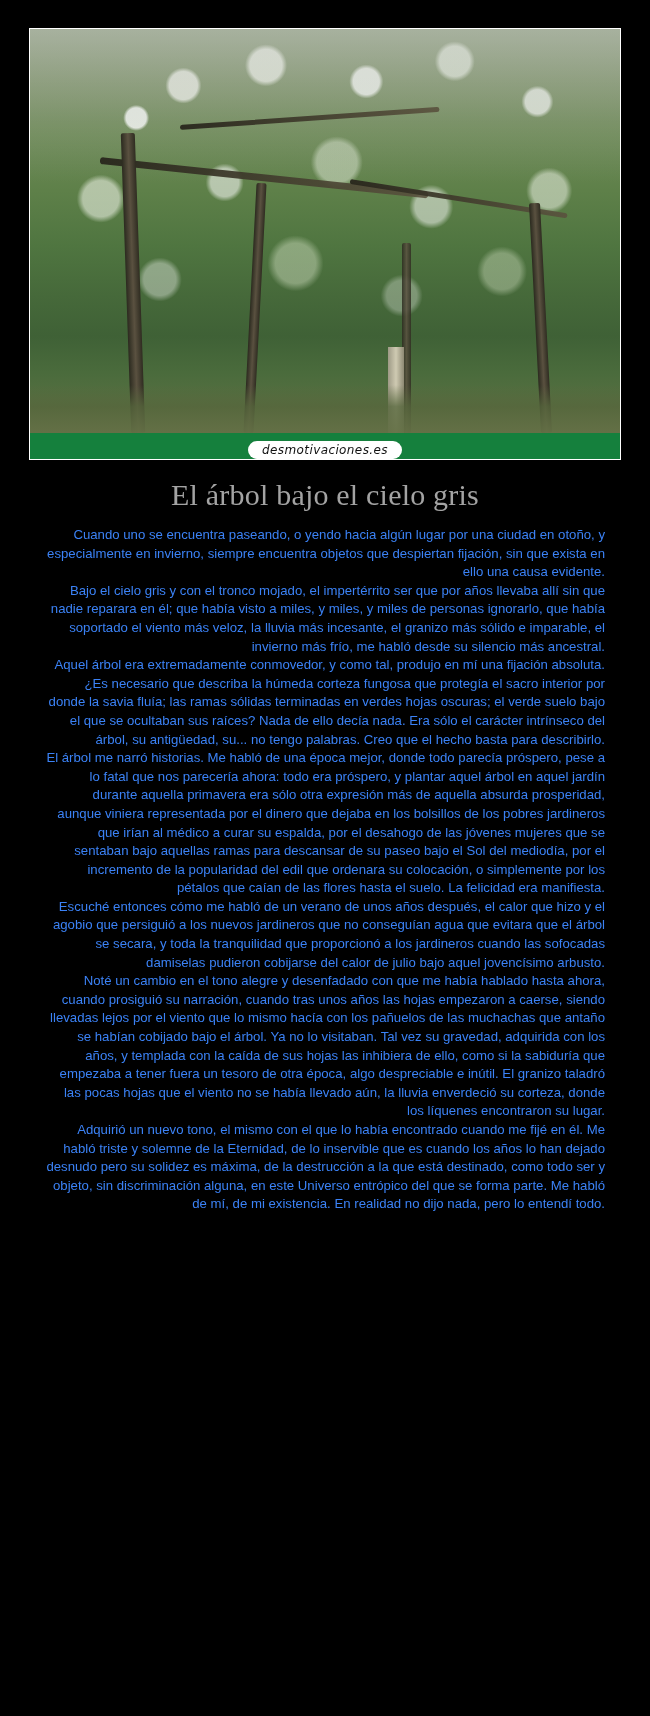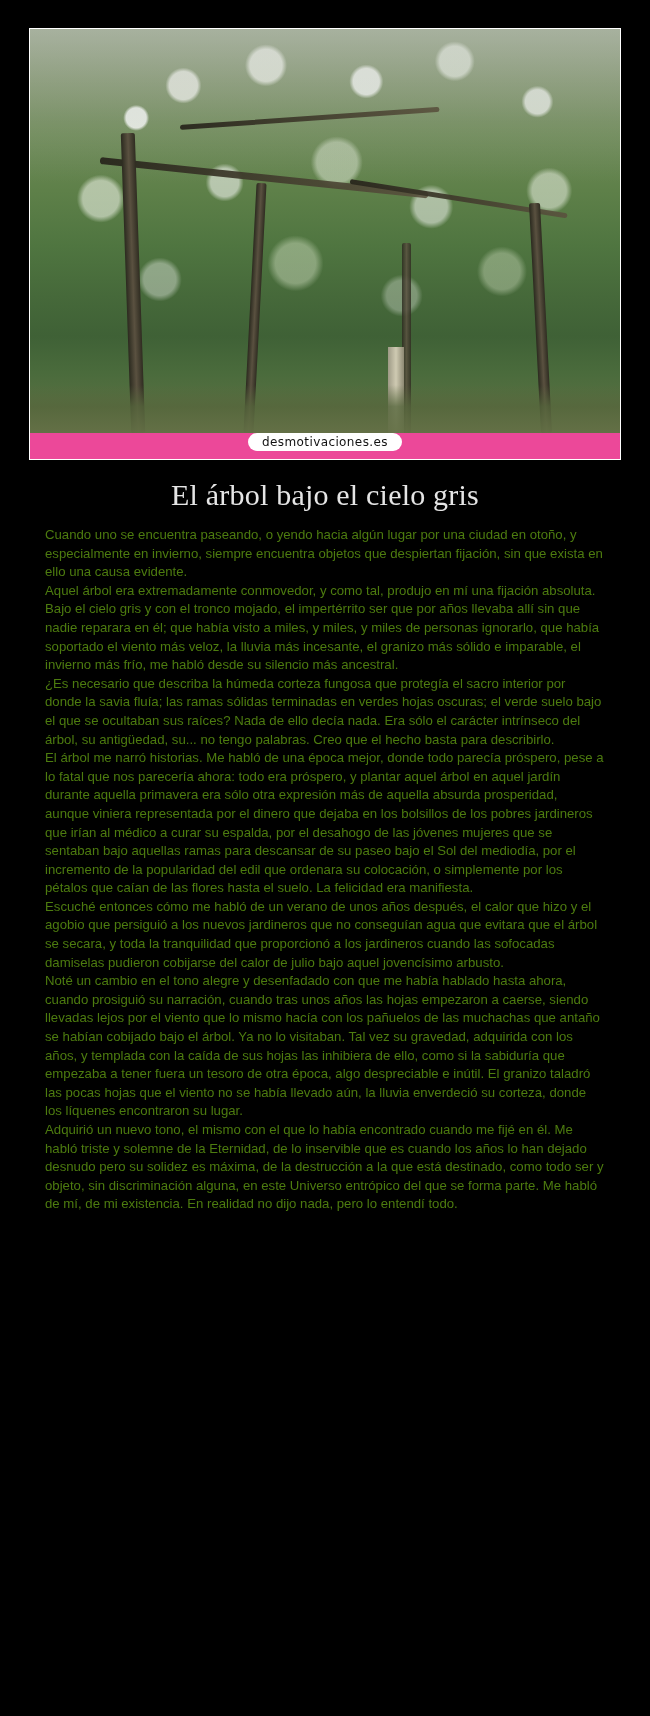--- a/index.html
+++ b/index.html
@@ -102,52 +102,53 @@
     background: linear-gradient(90deg, #9e9a86, #cfcab2, #8d8973);
   }
   .post.p1 { left: 358px; }
   .ground {
     position: absolute;
     left: 0; right: 0; bottom: 0;
     height: 48px;
     background: linear-gradient(180deg, rgba(74,92,52,0.0) 0%, rgba(86,102,60,0.8) 45%, rgba(100,112,70,0.95) 100%);
   }
   .watermark-bar {
-    background: #ec4899;
+    background: #15803d;
     height: 26px;
     display: flex;
-    align-items: flex-start;
+    align-items: flex-end;
     justify-content: center;
+    font-style: italic;
   }
   .watermark {
     background: #ffffff;
     color: #111111;
     font-family: "DejaVu Sans", sans-serif;
     font-size: 12px;
     letter-spacing: .4px;
     padding: 2px 14px;
     border-radius: 10px;
   }
   .title {
     text-align: center;
     font-family: "Liberation Serif", serif;
     font-size: 30px;
     font-weight: normal;
-    color: #e5e5e5;
+    color: #a3a3a3;
     margin: 18px 0 14px 0;
     letter-spacing: .2px;
   }
   .body-text {
     width: 560px;
     margin: 0 auto;
     padding-bottom: 24px;
-    text-align: left;
+    text-align: right;
     font-size: 13.2px;
     line-height: 18.6px;
-    color: #4d7c0f;
+    color: #3b82f6;
   }
   .para {
     margin: 0 0 0 0;
   }
 </style>
 </head>
 <body>
 
 <div class="page">
 
@@ -167,22 +168,22 @@
     </div>
     <div class="watermark-bar">
       <span class="watermark">desmotivaciones.es</span>
     </div>
   </div>
 
   <h1 class="title">El árbol bajo el cielo gris</h1>
 
   <div class="body-text">
     <p class="para">Cuando uno se encuentra paseando, o yendo hacia algún lugar por una ciudad en otoño, y especialmente en invierno, siempre encuentra objetos que despiertan fijación, sin que exista en ello una causa evidente.</p>
+    <p class="para">Bajo el cielo gris y con el tronco mojado, el impertérrito ser que por años llevaba allí sin que nadie reparara en él; que había visto a miles, y miles, y miles de personas ignorarlo, que había soportado el viento más veloz, la lluvia más incesante, el granizo más sólido e imparable, el invierno más frío, me habló desde su silencio más ancestral.</p>
     <p class="para">Aquel árbol era extremadamente conmovedor, y como tal, produjo en mí una fijación absoluta.</p>
-    <p class="para">Bajo el cielo gris y con el tronco mojado, el impertérrito ser que por años llevaba allí sin que nadie reparara en él; que había visto a miles, y miles, y miles de personas ignorarlo, que había soportado el viento más veloz, la lluvia más incesante, el granizo más sólido e imparable, el invierno más frío, me habló desde su silencio más ancestral.</p>
     <p class="para">¿Es necesario que describa la húmeda corteza fungosa que protegía el sacro interior por donde la savia fluía; las ramas sólidas terminadas en verdes hojas oscuras; el verde suelo bajo el que se ocultaban sus raíces? Nada de ello decía nada. Era sólo el carácter intrínseco del árbol, su antigüedad, su... no tengo palabras. Creo que el hecho basta para describirlo.</p>
     <p class="para">El árbol me narró historias. Me habló de una época mejor, donde todo parecía próspero, pese a lo fatal que nos parecería ahora: todo era próspero, y plantar aquel árbol en aquel jardín durante aquella primavera era sólo otra expresión más de aquella absurda prosperidad, aunque viniera representada por el dinero que dejaba en los bolsillos de los pobres jardineros que irían al médico a curar su espalda, por el desahogo de las jóvenes mujeres que se sentaban bajo aquellas ramas para descansar de su paseo bajo el Sol del mediodía, por el incremento de la popularidad del edil que ordenara su colocación, o simplemente por los pétalos que caían de las flores hasta el suelo. La felicidad era manifiesta.</p>
     <p class="para">Escuché entonces cómo me habló de un verano de unos años después, el calor que hizo y el agobio que persiguió a los nuevos jardineros que no conseguían agua que evitara que el árbol se secara, y toda la tranquilidad que proporcionó a los jardineros cuando las sofocadas damiselas pudieron cobijarse del calor de julio bajo aquel jovencísimo arbusto.</p>
     <p class="para">Noté un cambio en el tono alegre y desenfadado con que me había hablado hasta ahora, cuando prosiguió su narración, cuando tras unos años las hojas empezaron a caerse, siendo llevadas lejos por el viento que lo mismo hacía con los pañuelos de las muchachas que antaño se habían cobijado bajo el árbol. Ya no lo visitaban. Tal vez su gravedad, adquirida con los años, y templada con la caída de sus hojas las inhibiera de ello, como si la sabiduría que empezaba a tener fuera un tesoro de otra época, algo despreciable e inútil. El granizo taladró las pocas hojas que el viento no se había llevado aún, la lluvia enverdeció su corteza, donde los líquenes encontraron su lugar.</p>
     <p class="para">Adquirió un nuevo tono, el mismo con el que lo había encontrado cuando me fijé en él. Me habló triste y solemne de la Eternidad, de lo inservible que es cuando los años lo han dejado desnudo pero su solidez es máxima, de la destrucción a la que está destinado, como todo ser y objeto, sin discriminación alguna, en este Universo entrópico del que se forma parte. Me habló de mí, de mi existencia. En realidad no dijo nada, pero lo entendí todo.</p>
   </div>
 
 </div>
 
 </body></html>

